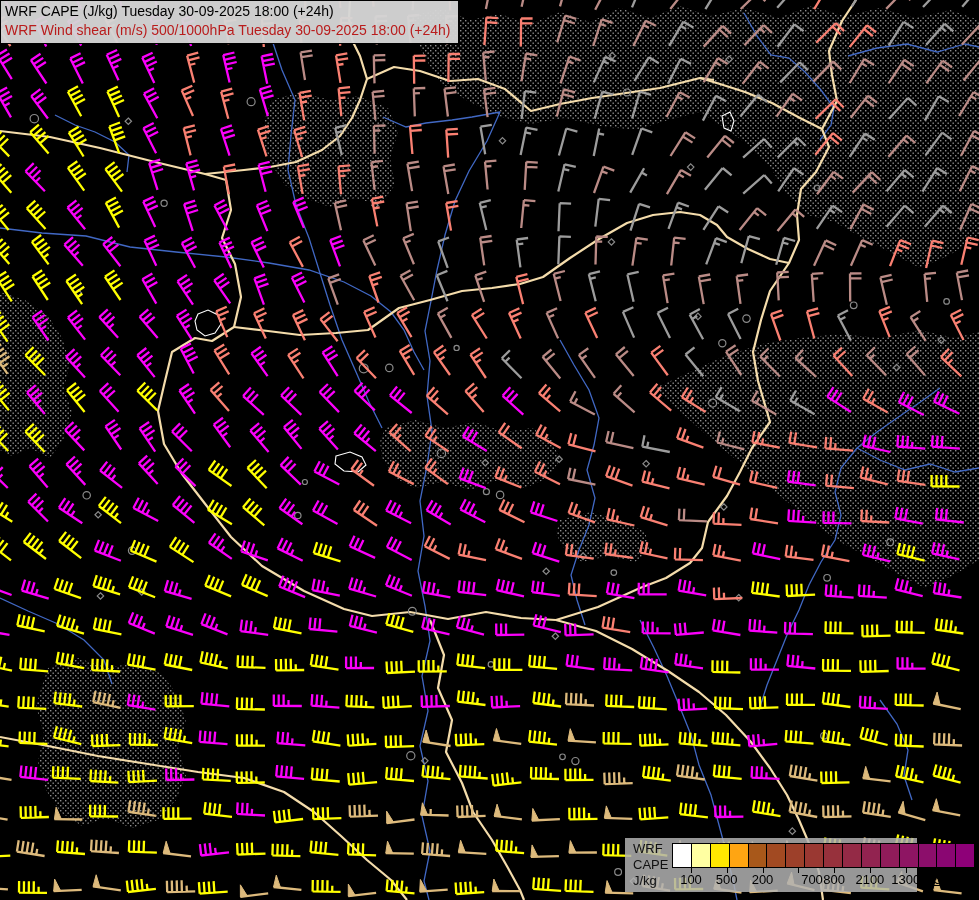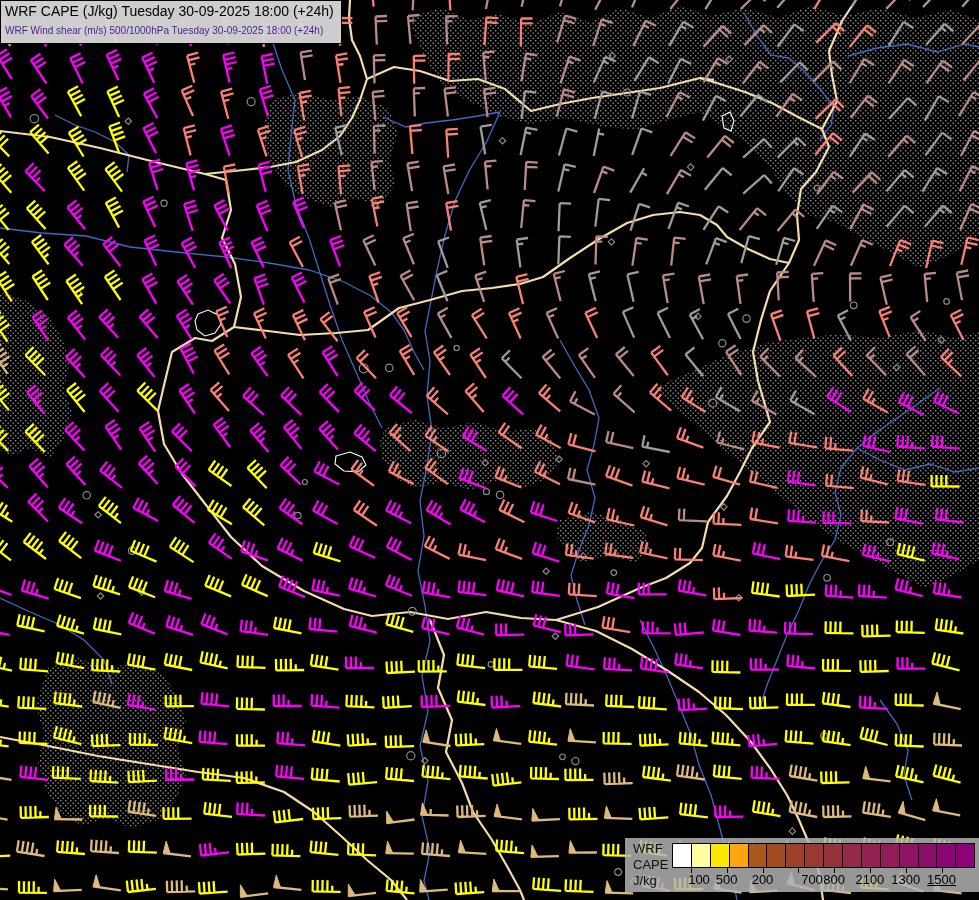--- a/index.html
+++ b/index.html
@@ -2,22 +2,22 @@
 <html><head>
 <meta charset="utf-8">
 <style>
   html,body{margin:0;padding:0;background:#000;}
   #app{position:relative;width:979px;height:900px;overflow:hidden;
        font-family:"Liberation Sans",sans-serif;background:#000;}
   #map-svg{position:absolute;left:0;top:0;}
   .hdr{position:absolute;left:0;top:0;background:rgba(213,213,213,.96);
        border:1px solid #000;padding:1px 7px 3px 4px;white-space:nowrap;}
   .hdr .l1{color:#000;font-size:14px;line-height:19px;}
-  .hdr .l2{color:#4c1d95;font-size:10px;line-height:19px;}
-  .leg{position:absolute;left:625px;top:838px;width:354px;height:54px;
+  .hdr .l2{color:#b91c1c;font-size:14px;line-height:19px;}
+  .leg{position:absolute;left:625px;top:838px;width:292px;height:54px;
        background:rgba(178,178,178,.85);}
   .leg-txt{position:absolute;left:8px;top:3px;font-size:13px;color:#111;
        line-height:16px;}
   .leg-bar{position:absolute;left:47px;top:5px;height:23px;display:flex;
        border:1px solid #000;}
   .leg-box{width:17.9px;height:23px;border-left:1px solid #000;}
   .leg-box:first-child{border-left:none;}
   .leg-tick{position:absolute;top:29px;width:1px;height:6px;background:#000;}
   .leg-num{position:absolute;top:34px;font-size:13px;color:#000;
        transform:translateX(-50%);}
@@ -2223,21 +2223,21 @@
         <div class="leg-box" style="background: rgb(148, 42, 70);"></div>
         <div class="leg-box" style="background: rgb(146, 35, 80);"></div>
         <div class="leg-box" style="background: rgb(144, 28, 90);"></div>
         <div class="leg-box" style="background: rgb(142, 21, 99);"></div>
         <div class="leg-box" style="background: rgb(140, 14, 107);"></div>
         <div class="leg-box" style="background: rgb(138, 6, 114);"></div>
         <div class="leg-box" style="background: rgb(142, 0, 120);"></div>
       </div>
     <div id="leg-marks">
         <div class="leg-tick" style="left: 65.9px;"></div>
-        <div class="leg-num" style="left: 74px;">100</div>
+        <div class="leg-num" style="left: 66px;">100</div>
         <div class="leg-tick" style="left: 101.7px;"></div>
         <div class="leg-num" style="left: 101.7px;">500</div>
         <div class="leg-tick" style="left: 137.5px;"></div>
         <div class="leg-num" style="left: 137.5px;">200</div>
         <div class="leg-tick" style="left: 173.3px;"></div>
         <div class="leg-num" style="left: 187px;">700</div>
         <div class="leg-tick" style="left: 209.1px;"></div>
         <div class="leg-num" style="left: 209.1px;">800</div>
         <div class="leg-tick" style="left: 244.9px;"></div>
         <div class="leg-num" style="left: 244.9px;">2100</div>

